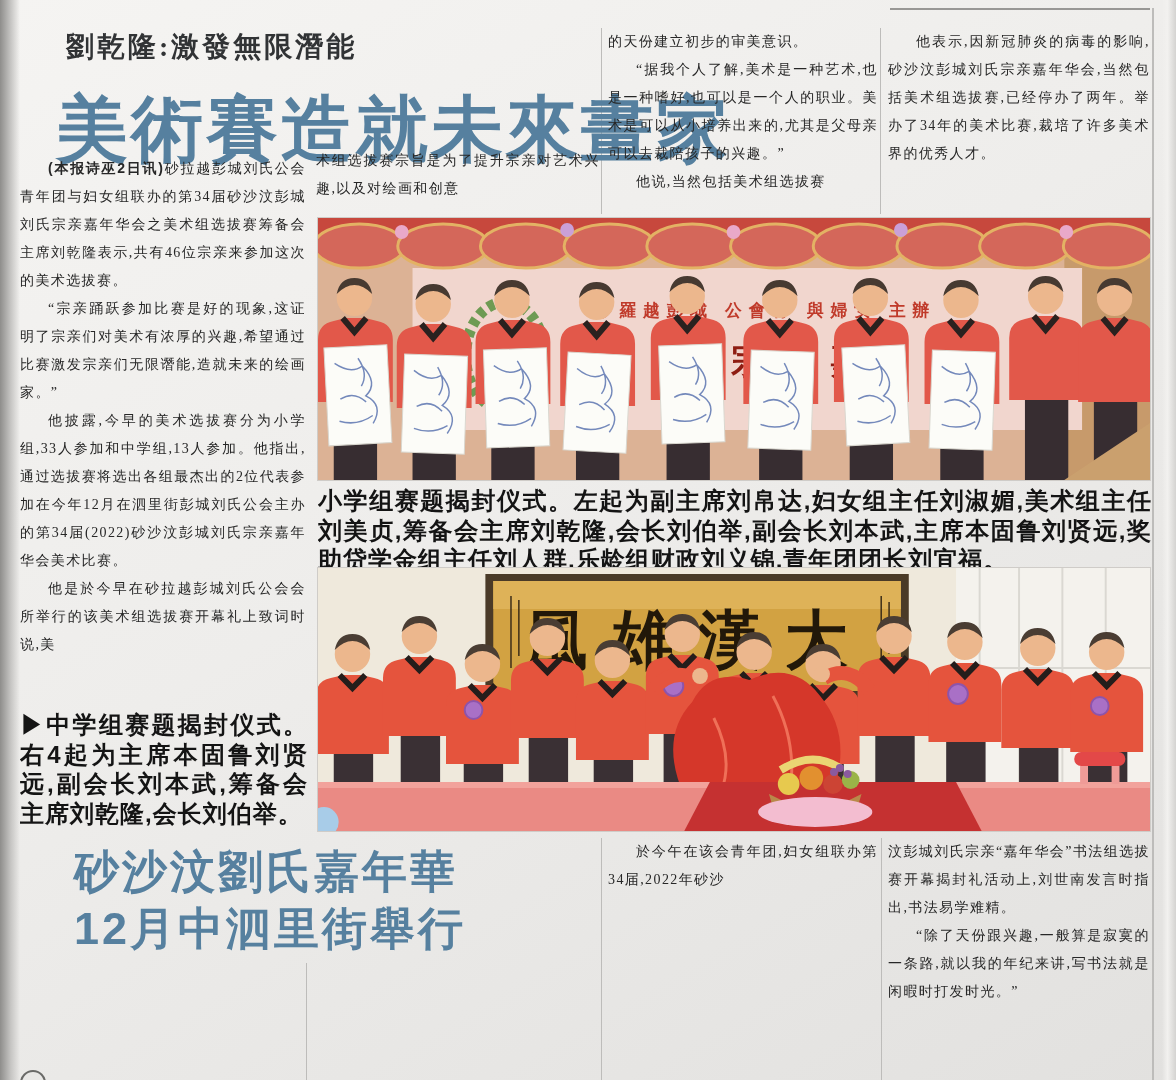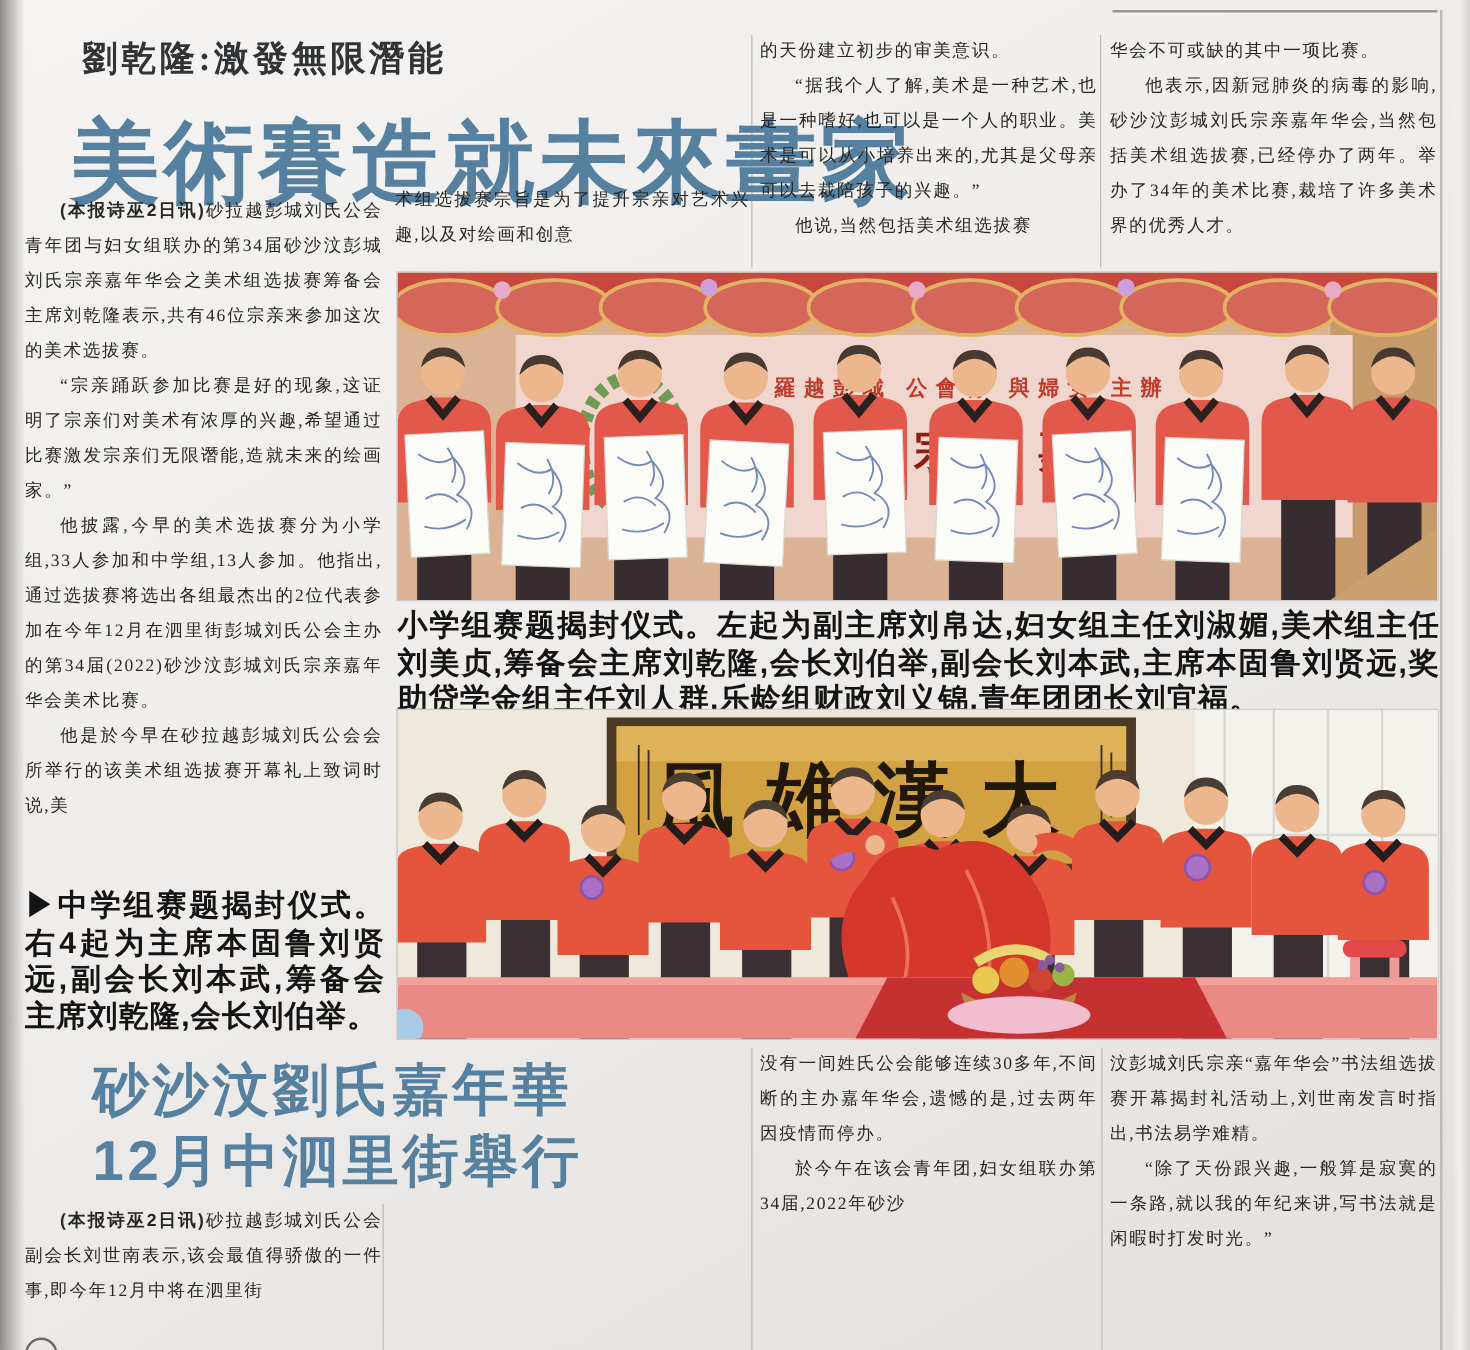--- a/index.html
+++ b/index.html
@@ -64,21 +64,20 @@
     <p class="noindent">术组选拔赛宗旨是为了提升宗亲对艺术兴趣,以及对绘画和创意</p>
   </div>
 
   <div class="bodycol" style="left:608px;top:28px;width:270px;height:188px;">
     <p class="noindent">的天份建立初步的审美意识。</p>
     <p>“据我个人了解,美术是一种艺术,也是一种嗜好,也可以是一个人的职业。美术是可以从小培养出来的,尤其是父母亲可以去裁陪孩子的兴趣。”</p>
     <p>他说,当然包括美术组选拔赛</p>
   </div>
 
   <div class="bodycol" style="left:888px;top:28px;width:262px;height:188px;">
-    <p class="noindent">华会不可或缺的其中一项比赛。</p>
     <p>他表示,因新冠肺炎的病毒的影响,砂沙汶彭城刘氏宗亲嘉年华会,当然包括美术组选拔赛,已经停办了两年。举办了34年的美术比赛,裁培了许多美术界的优秀人才。</p>
   </div>
 
   <div class="photo" style="top:218px;height:262px;">
     <svg width="832" height="262" viewBox="0 0 845 262" preserveAspectRatio="none">
       <defs>
         <g id="p1man">
           <rect x="24" y="130" width="44" height="132" fill="#372d31"></rect>
           <path d="M8,146 V84 q0,-16 16,-19 l12,-3 h20 l12,3 q16,3 16,19 v62 Z" fill="#e2584a"></path>
           <path d="M33,62 l12,14 l12,-14" stroke="#2a211f" stroke-width="6" fill="none"></path>
@@ -220,27 +219,23 @@
       </g>
       <circle cx="6" cy="254" r="15" fill="#a8cce8"></circle>
     </svg>
   </div>
 
   <div class="headline-2">
     <div>砂沙汶劉氏嘉年華</div>
     <div>12月中泗里街舉行</div>
   </div>
 
-  <div class="bodycol" style="left:20px;top:962px;width:286px;height:118px;">
-    <p><span class="dateline">(本报诗巫2日讯)</span><span>砂拉越彭城刘氏公会副会长刘世南表示,该会最值得骄傲的一件事,即今年12月中将在泗里街</span></p>
-  </div>
 
 
   <div class="bodycol" style="left:608px;top:838px;width:270px;height:242px;">
-    <p class="noindent">没有一间姓氏公会能够连续30多年,不间断的主办嘉年华会,遗憾的是,过去两年因疫情而停办。</p>
     <p>於今午在该会青年团,妇女组联办第34届,2022年砂沙</p>
   </div>
 
   <div class="bodycol" style="left:888px;top:838px;width:262px;height:242px;">
     <p class="noindent">汶彭城刘氏宗亲“嘉年华会”书法组选拔赛开幕揭封礼活动上,刘世南发言时指出,书法易学难精。</p>
     <p>“除了天份跟兴趣,一般算是寂寞的一条路,就以我的年纪来讲,写书法就是闲暇时打发时光。”</p>
   </div>
 
   <div class="cut-circle"></div>
 </div>

